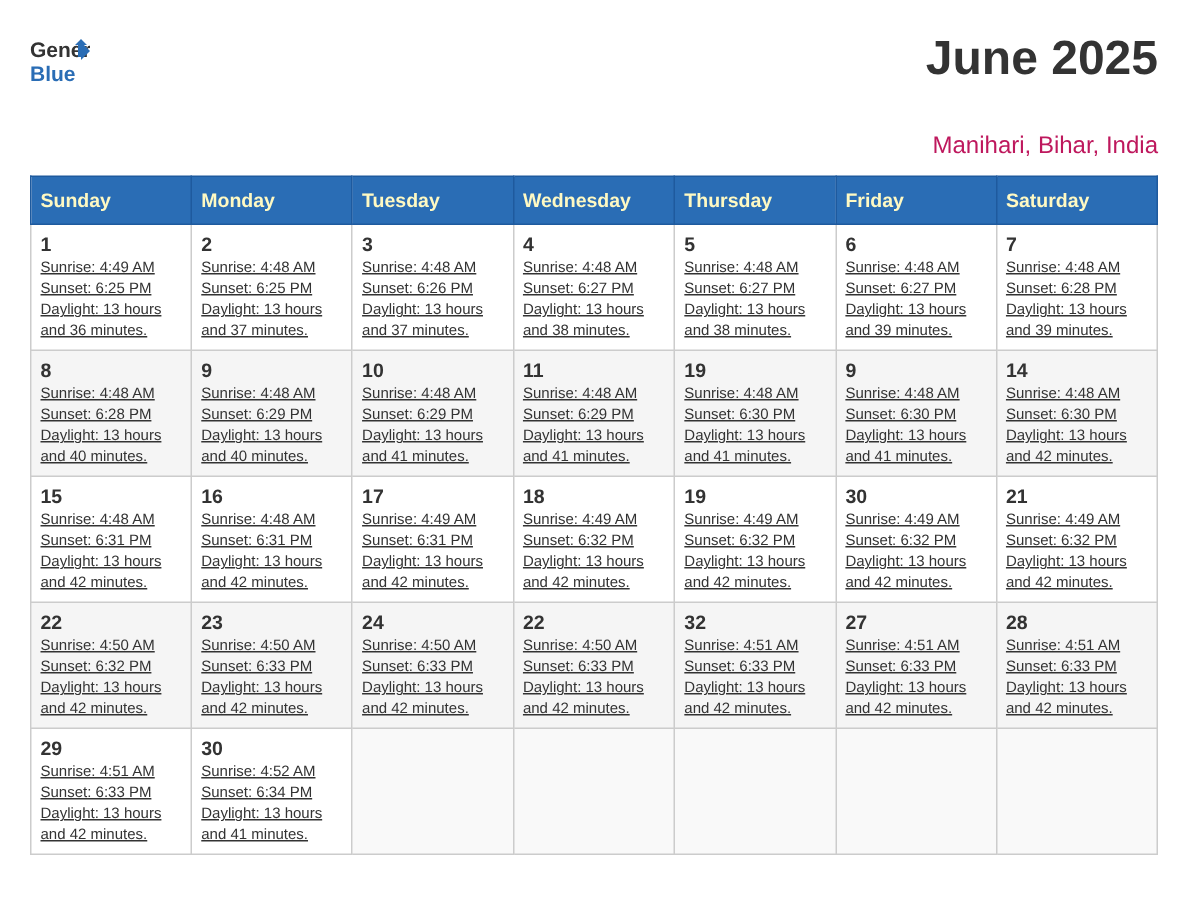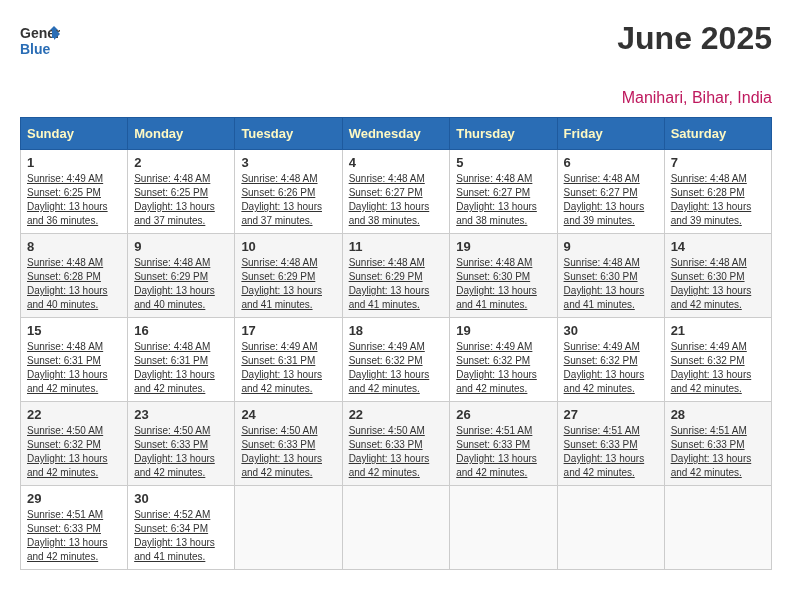--- a/index.html
+++ b/index.html
@@ -284,21 +284,21 @@
 and 42 minutes.</div>
         </td>
         <td>
           <span class="day-num">22</span>
           <div class="cell-content" style="white-space: pre-line;">Sunrise: 4:50 AM
 Sunset: 6:33 PM
 Daylight: 13 hours
 and 42 minutes.</div>
         </td>
         <td>
-          <span class="day-num">26</span>
+          <span class="day-num">32</span>
           <div class="cell-content" style="white-space: pre-line;">Sunrise: 4:51 AM
 Sunset: 6:33 PM
 Daylight: 13 hours
 and 42 minutes.</div>
         </td>
         <td>
           <span class="day-num">27</span>
           <div class="cell-content" style="white-space: pre-line;">Sunrise: 4:51 AM
 Sunset: 6:33 PM
 Daylight: 13 hours

